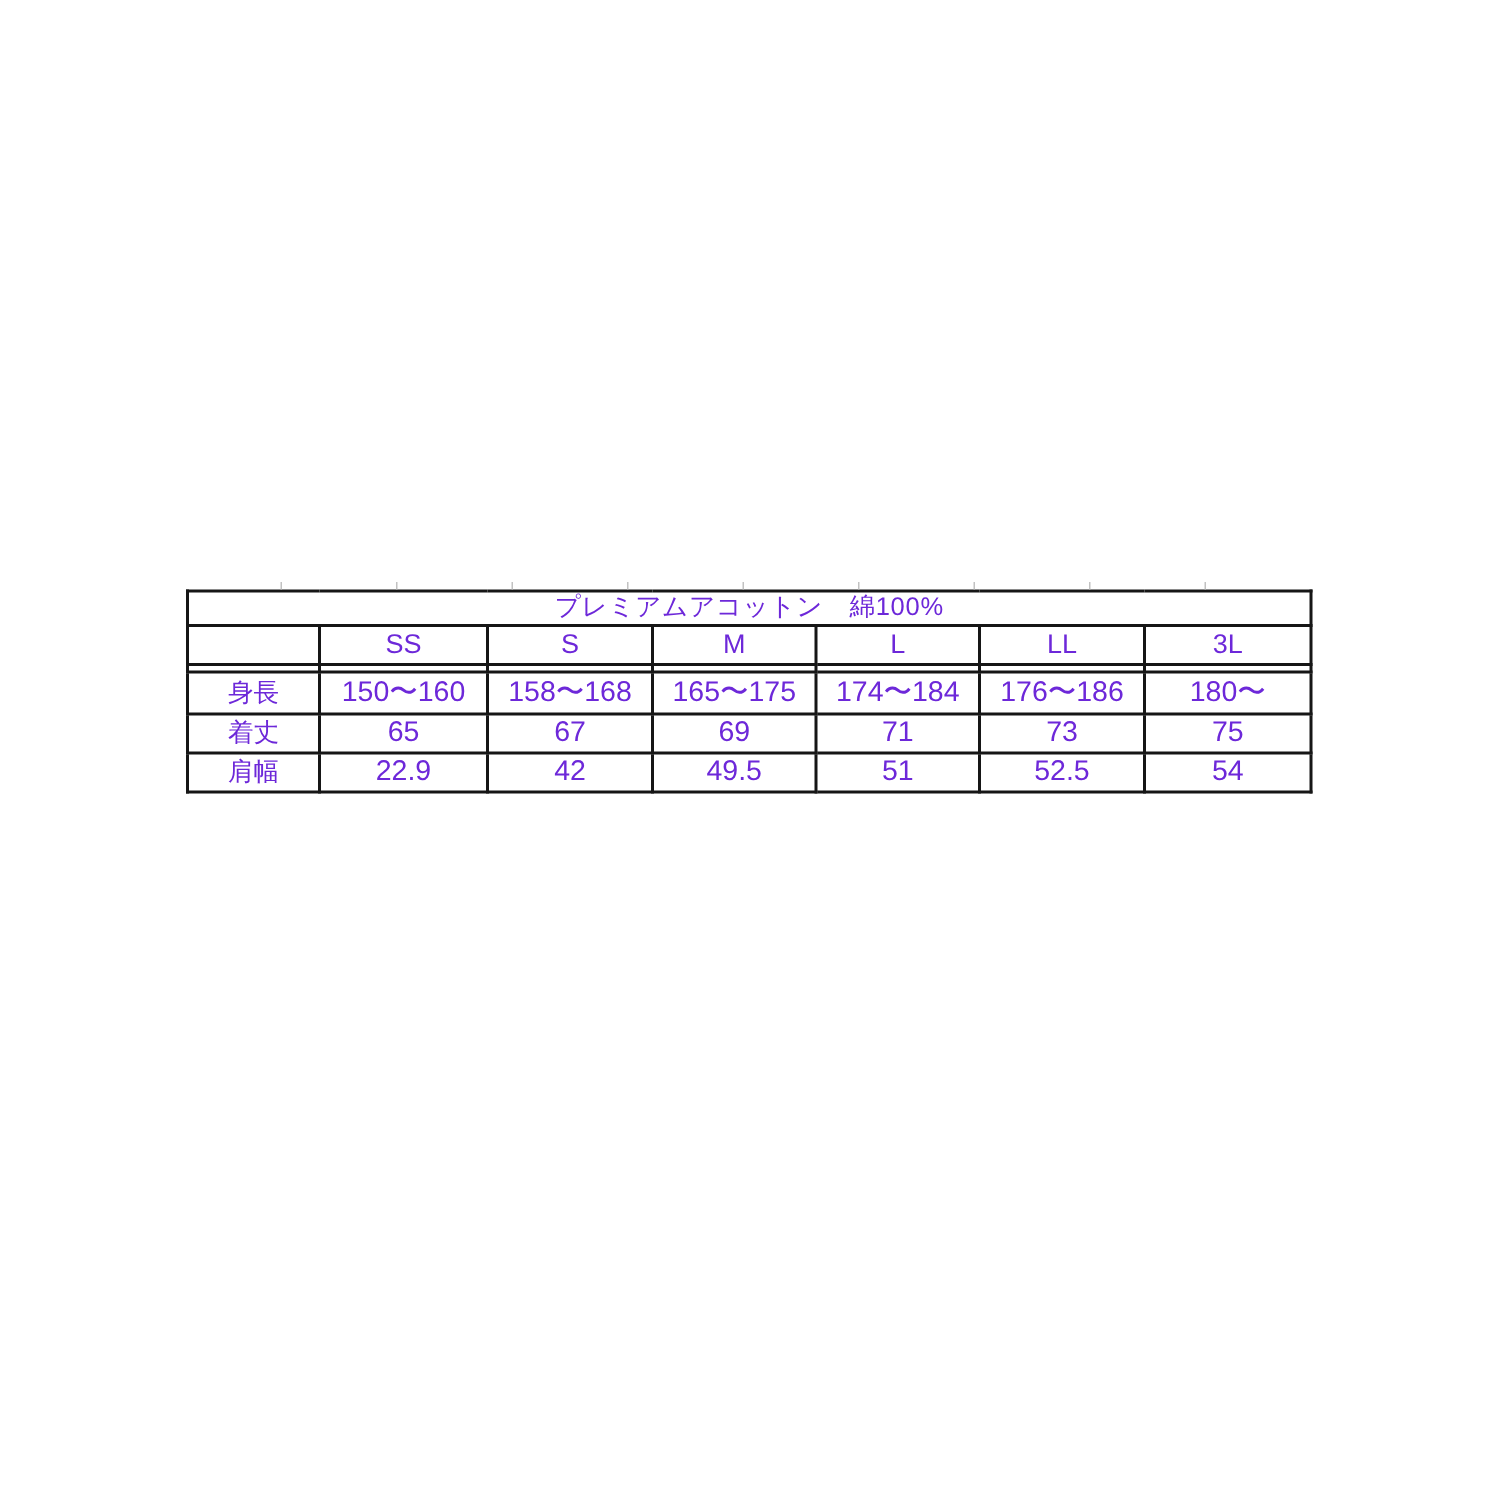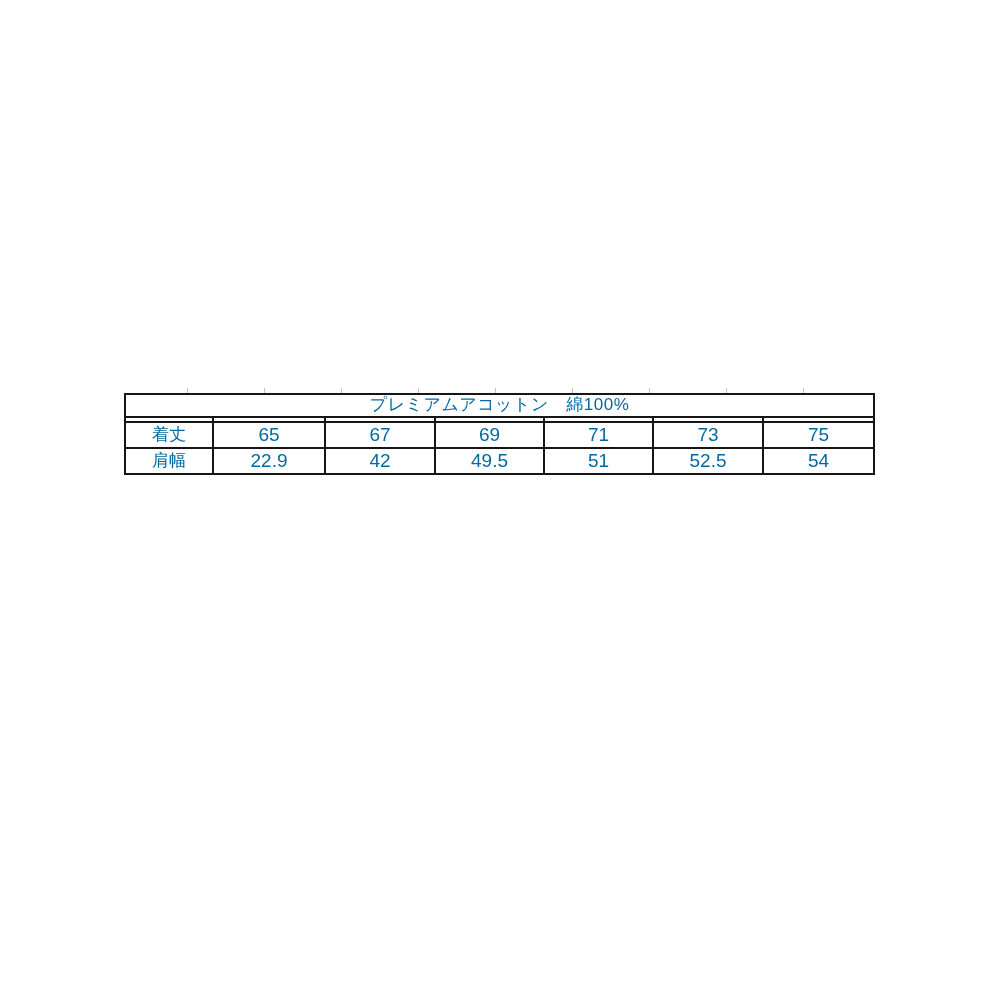--- a/index.html
+++ b/index.html
@@ -13,21 +13,21 @@
     position: absolute;
     left: 124px;
     top: 393px;
     width: 749px;
   }
   table.size-chart {
     border-collapse: collapse;
     table-layout: fixed;
     width: 749px;
     font-family: "Liberation Sans", "DejaVu Sans", sans-serif;
-    color: #0369a1;
+    color: #6d28d9;
     background: #ffffff;
   }
   table.size-chart td {
     border: 2px solid #161616;
     text-align: center;
     vertical-align: middle;
     padding: 0;
     white-space: nowrap;
     overflow: hidden;
     line-height: 1.1;
@@ -89,31 +89,49 @@
       <col style="width:109px">
       <col style="width:110px">
       <col style="width:111px">
     </colgroup>
 
     <tbody>
         <tr class="title-row">
       <td colspan="7">プレミアムアコットン　綿100%</td>
     </tr>
 
+    <tr class="header-row">
+      <td></td>
+      <td>SS</td>
+      <td>S</td>
+      <td>M</td>
+      <td>L</td>
+      <td>LL</td>
+      <td>3L</td>
+    </tr>
 
     <tr class="spacer-row">
       <td></td>
       <td></td>
       <td></td>
       <td></td>
       <td></td>
       <td></td>
       <td></td>
     </tr>
 
+    <tr class="data-row tall">
+      <td class="rowlabel">身長</td>
+      <td>150〜160</td>
+      <td>158〜168</td>
+      <td>165〜175</td>
+      <td>174〜184</td>
+      <td>176〜186</td>
+      <td>180〜</td>
+    </tr>
 
     <tr class="data-row">
       <td class="rowlabel">着丈</td>
       <td>65</td>
       <td>67</td>
       <td>69</td>
       <td>71</td>
       <td>73</td>
       <td>75</td>
     </tr>

